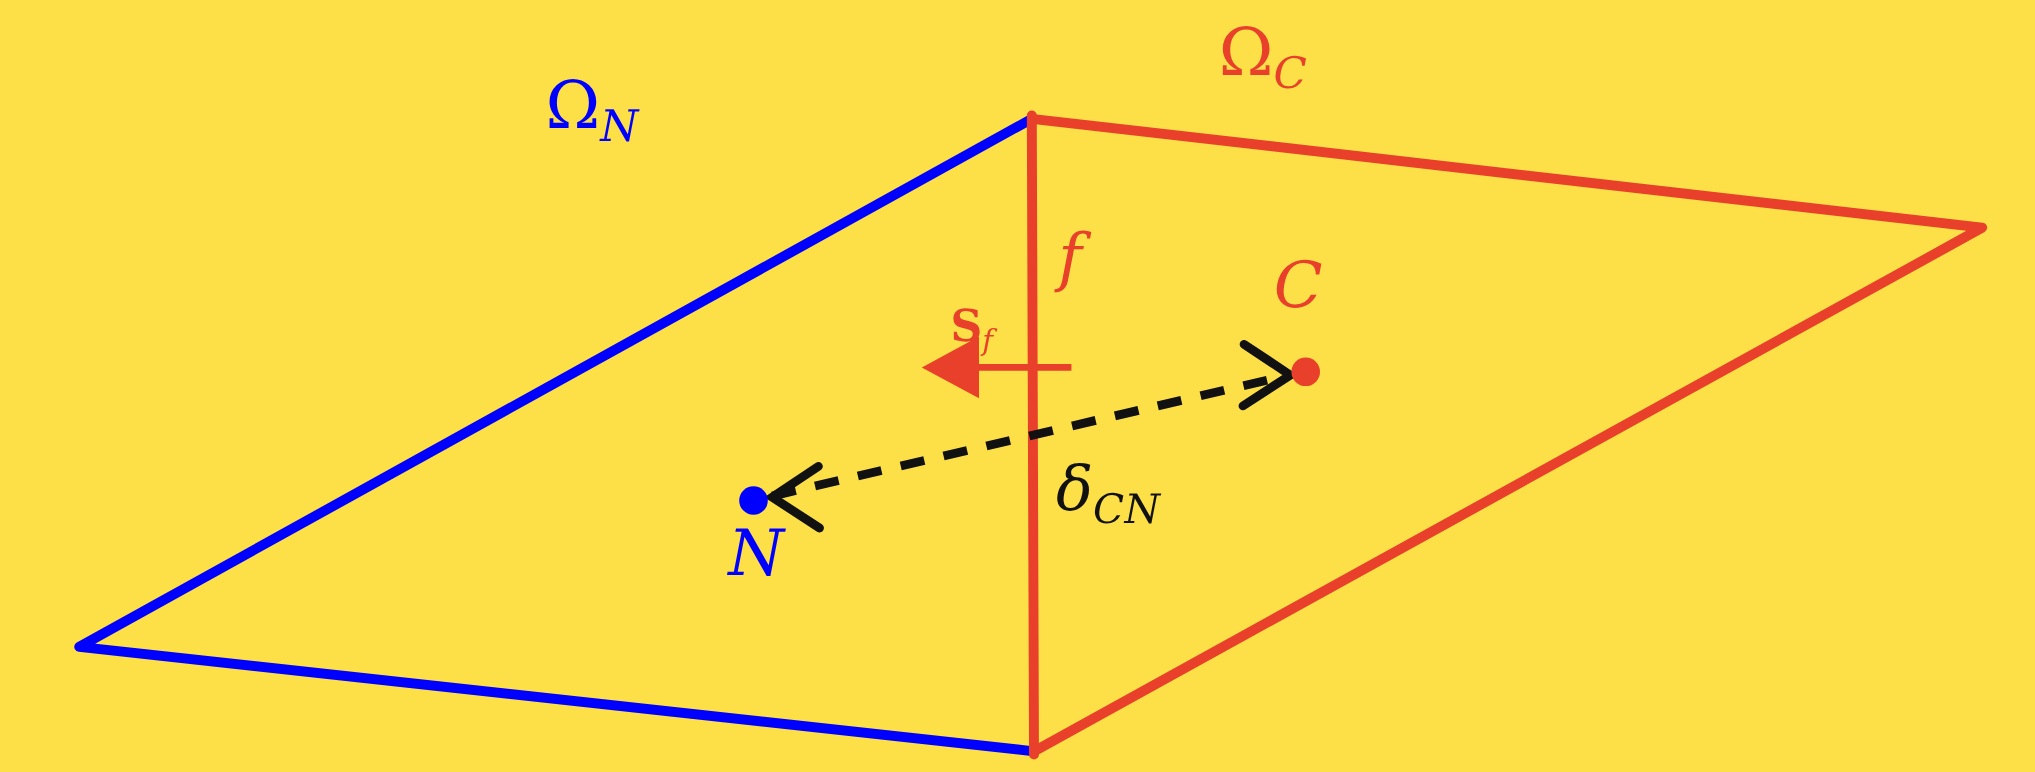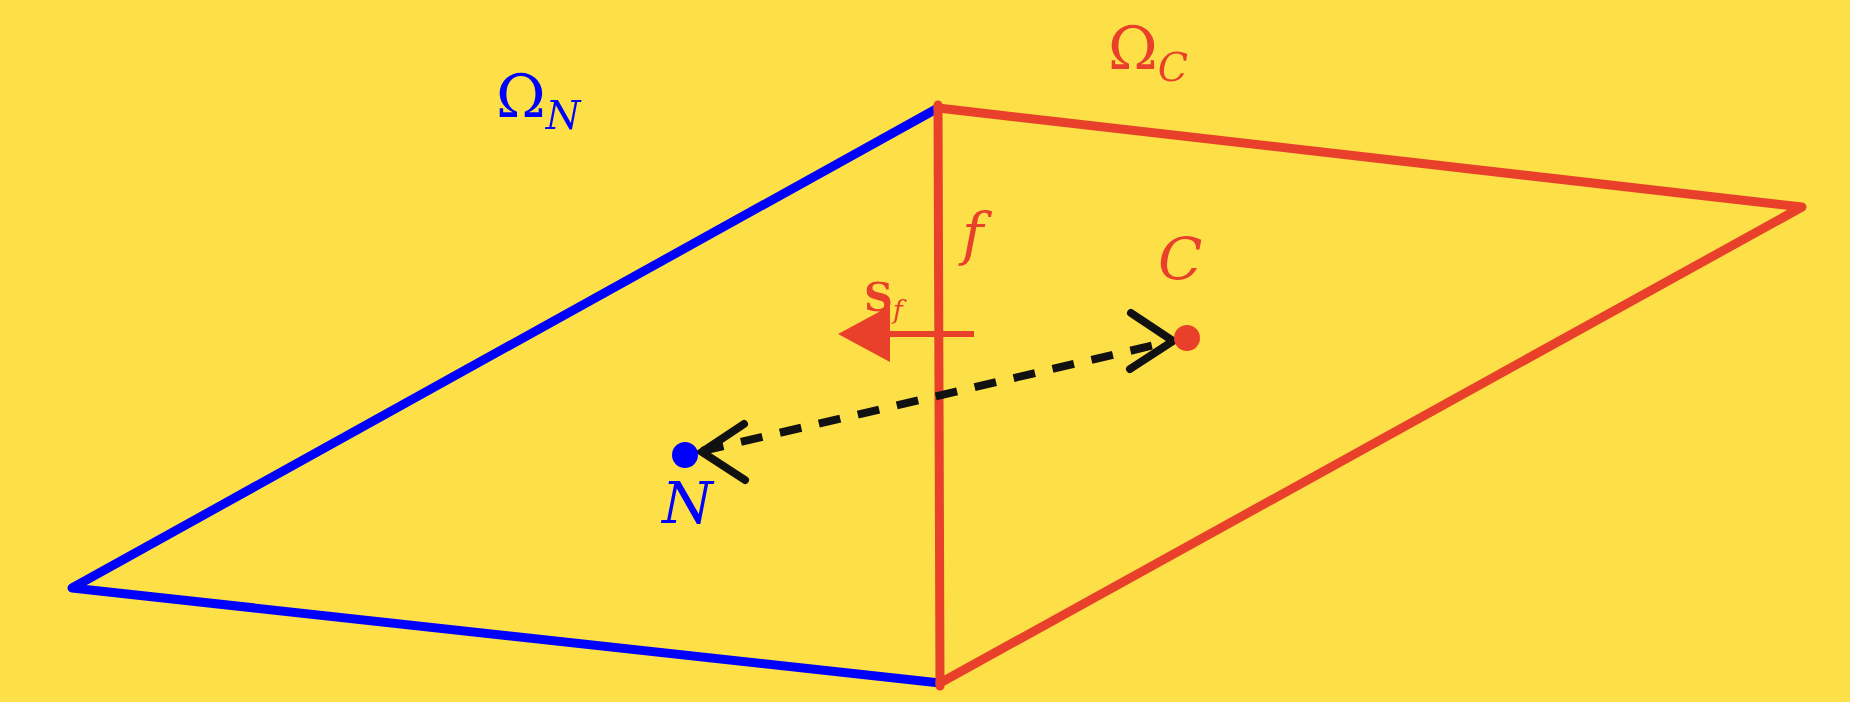--- a/index.html
+++ b/index.html
@@ -136,14 +136,17 @@
   </div>
 
   <div class="math-label" id="label-c" style="color: rgb(232, 64, 42);">
     <span>C</span>
   </div>
 
   <div class="math-label" id="label-n" style="color: rgb(0, 0, 255);">
     <span>N</span>
   </div>
 
+  <div class="math-label" id="label-delta-cn" style="color: rgb(17, 17, 17);">
+    <span>δ</span><span class="sub">CN</span>
+  </div>
 
 </div>
 
 </body></html>

